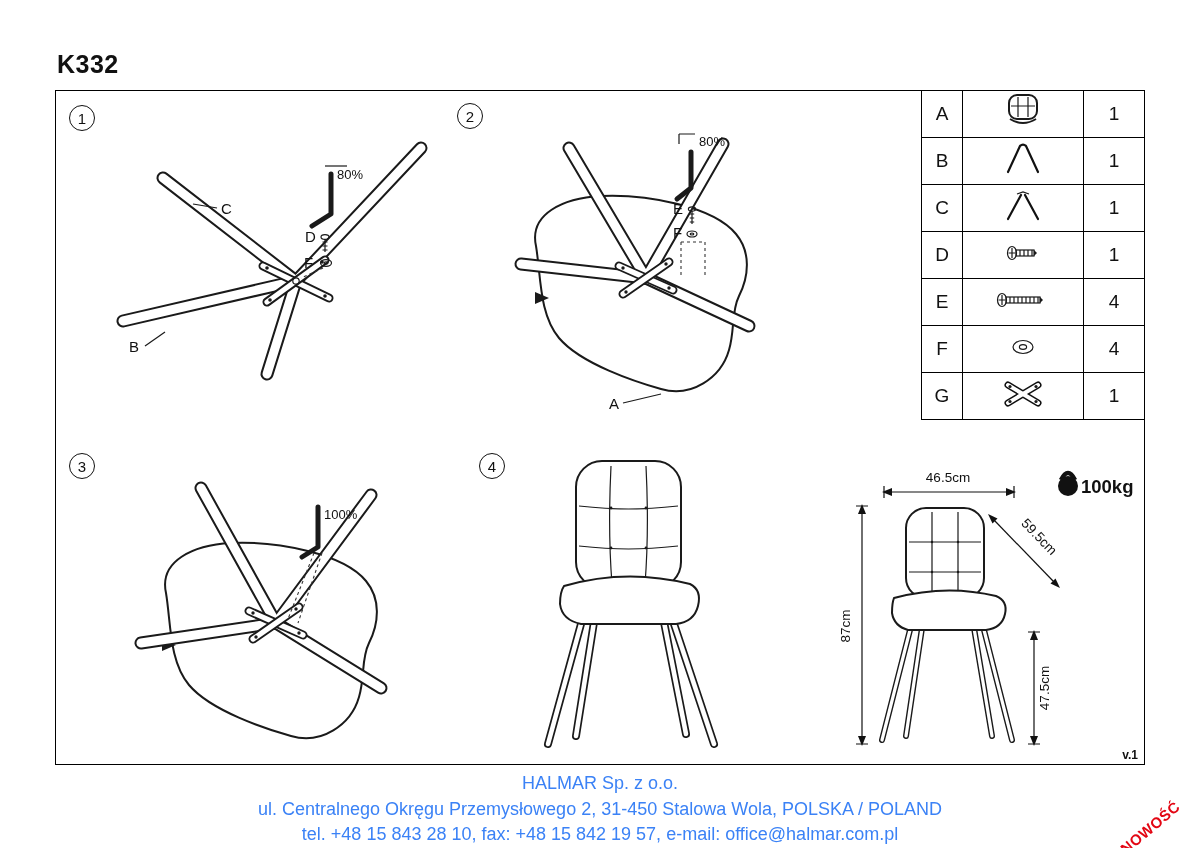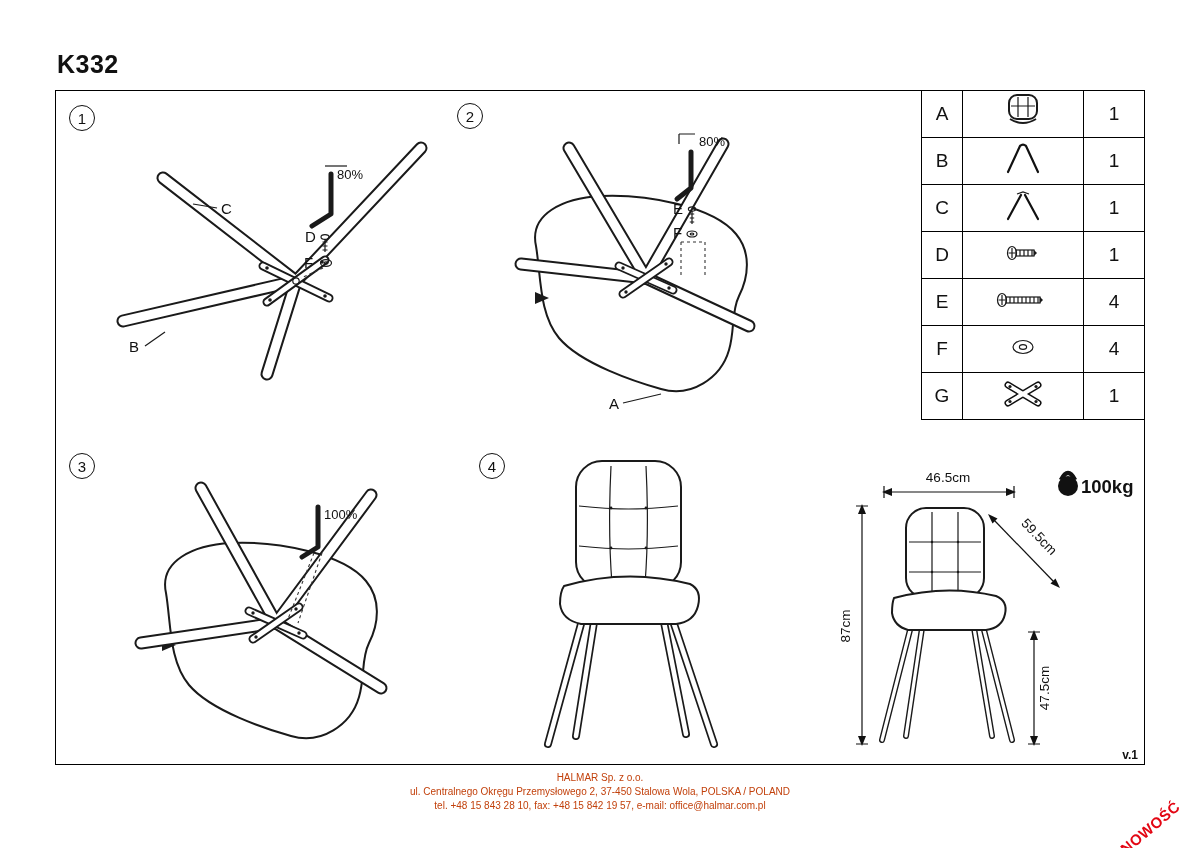--- a/index.html
+++ b/index.html
@@ -34,21 +34,21 @@
   .dimline{stroke:#111;stroke-width:1.2;fill:none;}
   .dimhead{fill:#111;}
   
   .parts-table{position:absolute;top:-1px;right:-1px;border-collapse:collapse;background:#fff;z-index:5;}
   .parts-table td{border:1.5px solid #000;text-align:center;vertical-align:middle;height:45px;padding:0;}
   .pt-id{width:40px;font-size:19px;}
   .pt-icon{width:120px;}
   .pt-qty{width:60px;font-size:19px;}
   .iconln{stroke:#111;stroke-width:2.2;fill:none;stroke-linecap:round;}
   .version{position:absolute;right:6px;bottom:2px;font-size:12px;font-weight:700;}
-  .footer{position:absolute;left:0;top:771px;width:1200px;text-align:center;font-size:10px;line-height:1.42;color:#c2410c;}
+  .footer{position:absolute;left:0;top:771px;width:1200px;text-align:center;font-size:18px;line-height:1.42;color:#3b82f6;}
   .badge{position:absolute;right:14px;bottom:12px;transform:rotate(-40deg);color:#e30613;font-weight:700;font-size:15px;letter-spacing:.5px;}
 </style>
 </head>
 <body>
 
 <div class="page">
 
   <div class="title">K332</div>
 
   <div class="frame">
@@ -354,19 +354,19 @@
           <td class="pt-qty">1</td>
         </tr>
       </tbody>
     </table>
 
     <div class="version">v.1</div>
   </div>
 
   <div class="footer">
     <div>HALMAR Sp. z o.o.</div>
-    <div>ul. Centralnego Okręgu Przemysłowego 2, 37-450 Stalowa Wola, POLSKA / POLAND</div>
+    <div>ul. Centralnego Okręgu Przemysłowego 2, 31-450 Stalowa Wola, POLSKA / POLAND</div>
     <div>tel. +48 15 843 28 10, fax: +48 15 842 19 57, e-mail: office@halmar.com.pl</div>
   </div>
 
   <div class="badge">NOWOŚĆ</div>
 
 </div>
 
 </body></html>

